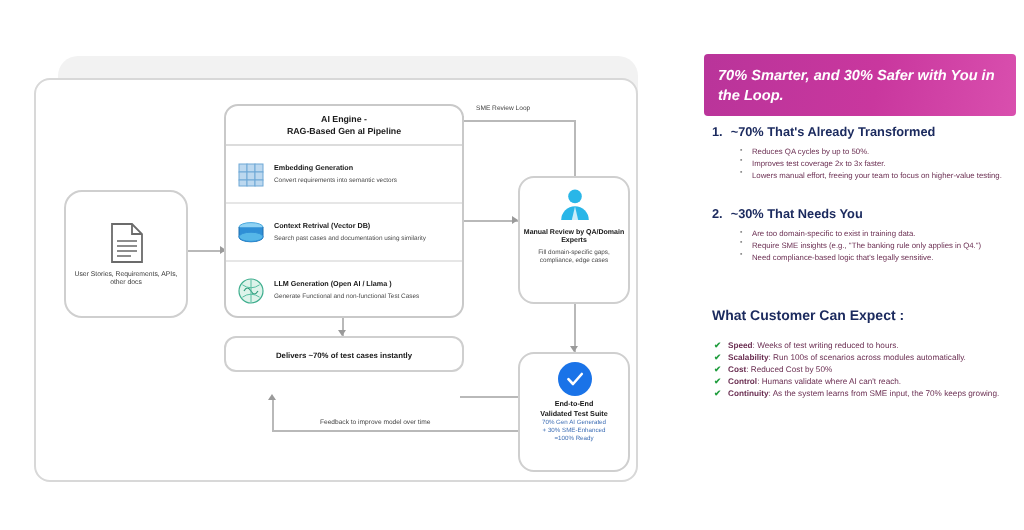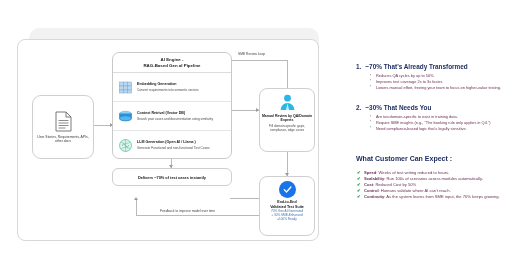--- a/index.html
+++ b/index.html
@@ -204,20 +204,23 @@
       <div class="res-title">End-to-End</div>
       <div class="res-title">Validated Test Suite</div>
       <div class="res-line">70% Gen AI Generated</div>
       <div class="res-line">+ 30% SME-Enhanced</div>
       <div class="res-line">=100% Ready</div>
     </div>
   </div>
 
   <div class="right">
 
+    <div class="banner">
+      <span>70% Smarter, and 30% Safer with You in the Loop.</span>
+    </div>
 
     <div class="num-sec" style="top:63px;">
       <div class="num-head">
         <div class="num">1.</div>
         <div class="num-title">~70% That's Already Transformed</div>
       </div>
       <ul class="blist">
         <li>Reduces QA cycles by up to 50%.</li>
         <li>Improves test coverage 2x to 3x faster.</li>
         <li>Lowers manual effort, freeing your team to focus on higher-value testing.</li>

